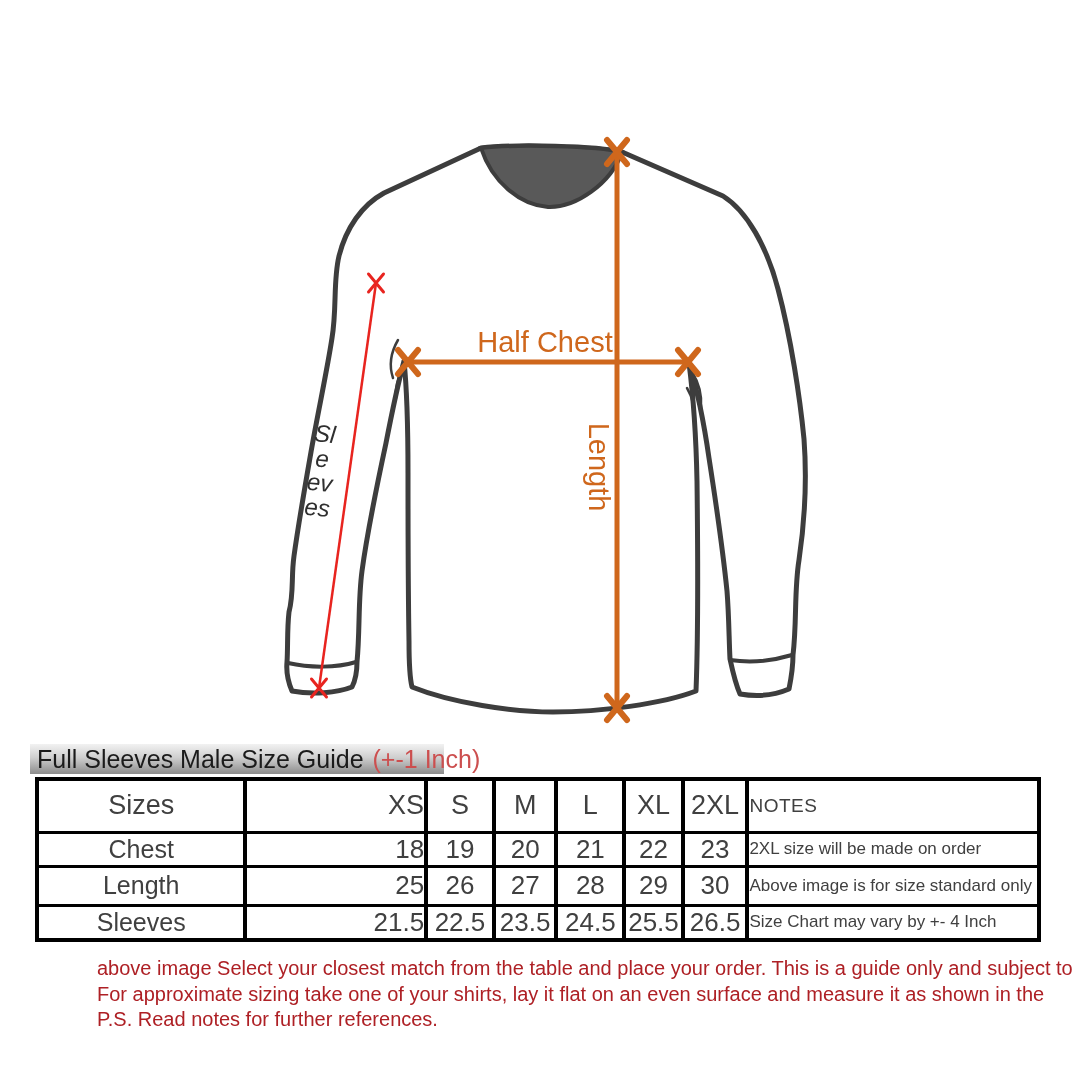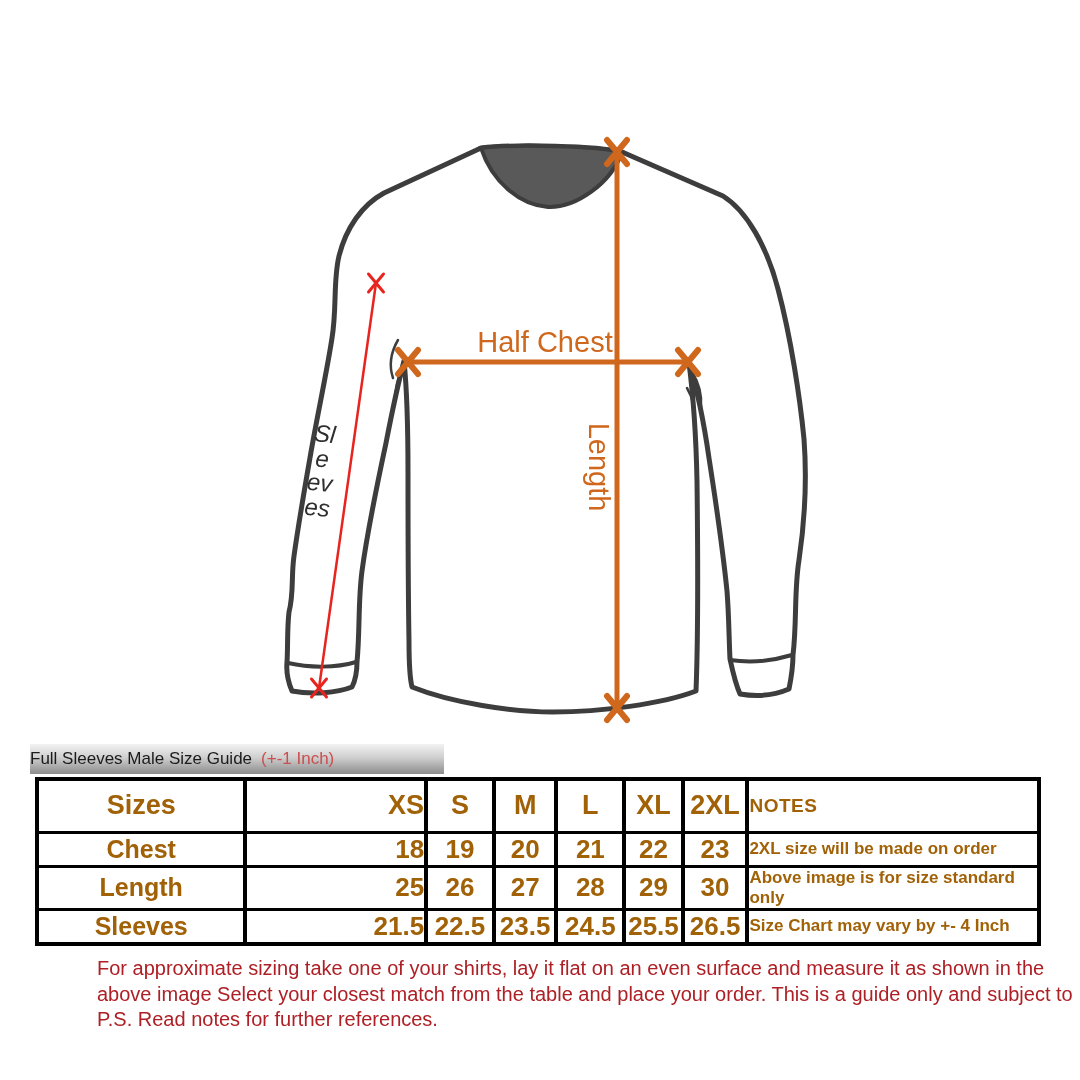--- a/index.html
+++ b/index.html
@@ -22,31 +22,31 @@
   .label-half-chest{left:420px;top:326px;width:250px;text-align:center;font-size:29px;}
   .label-length{left:540px;top:452px;width:120px;height:30px;text-align:center;
                 font-size:29px;transform:rotate(90deg);}
   .label-sleeves{position:absolute;left:308px;top:422px;width:26px;
                  color:#2f2f2f;font-size:24px;line-height:24.5px;font-style:italic;
                  word-break:break-all;text-align:center;transform:rotate(6deg);}
 
   
   .title-bar{position:absolute;left:30px;top:744px;width:414px;height:30px;
              background:linear-gradient(180deg,#f2f2f2 0%,#cfcfcf 45%,#989898 90%,#8d8d8d 100%);
-             display:flex;align-items:center;box-sizing:border-box;
-             font-size:17px;white-space:nowrap;}
+             display:flex;align-items:center;padding-left:7px;box-sizing:border-box;
+             font-size:25px;white-space:nowrap;}
   .title-main{color:#1b1b1b;}
   .title-tol{color:var(--title-red,#cc4f4f);margin-left:9px;}
 
   
   table.size-table{position:absolute;left:35px;top:777px;width:1006px;
                    border-collapse:collapse;table-layout:fixed;background:#fff;
                    border:4px solid #000;}
   .size-table td,.size-table th{border:3px solid #000;border-left-width:4px;border-right-width:4px;
-                   padding:0;vertical-align:middle;font-weight:bold;color:#a16207;}
+                   padding:0;vertical-align:middle;font-weight:normal;color:#404040;}
   .size-table tr.hdr{height:53px;}
   .size-table tr.r0{height:34px;}
   .size-table tr.r1{height:39px;}
   .size-table tr.r2{height:32px;}
   .col-sizes{width:203px;}
   .col-xs{width:176px;}
   .col-s{width:66px;}
   .col-m{width:61px;}
   .col-l{width:66px;}
   .col-xl{width:57px;}
@@ -175,18 +175,18 @@
       <td class="c-center">23.5</td>
       <td class="c-center">24.5</td>
       <td class="c-center">25.5</td>
       <td class="c-center">26.5</td>
       <td class="c-note">Size Chart may vary by +- 4 Inch</td>
     </tr>
   </tbody>
     </table>
 
   <div class="footer">
+    <div>above image Select your closest match from the table and place your order. This is a guide only and subject to</div>
     <div>For approximate sizing take one of your shirts, lay it flat on an even surface and measure it as shown in the</div>
-    <div>above image Select your closest match from the table and place your order. This is a guide only and subject to</div>
     <div>P.S. Read notes for further references.</div>
   </div>
 
 </div>
 
 </body></html>

